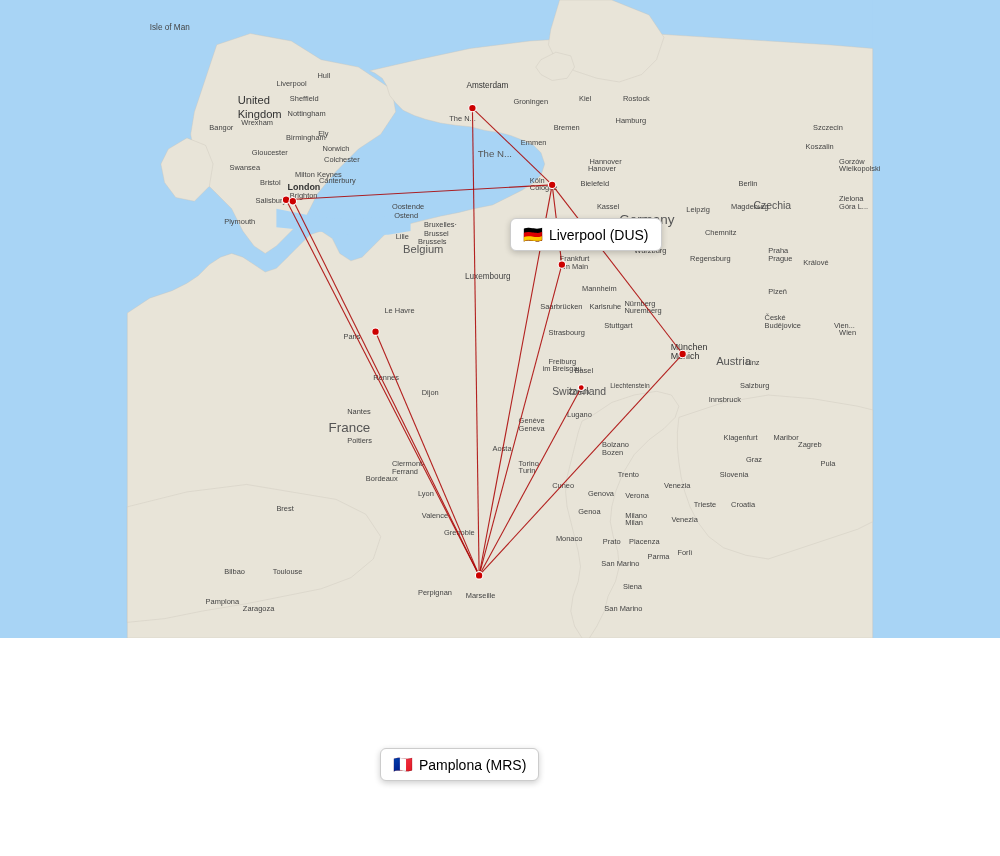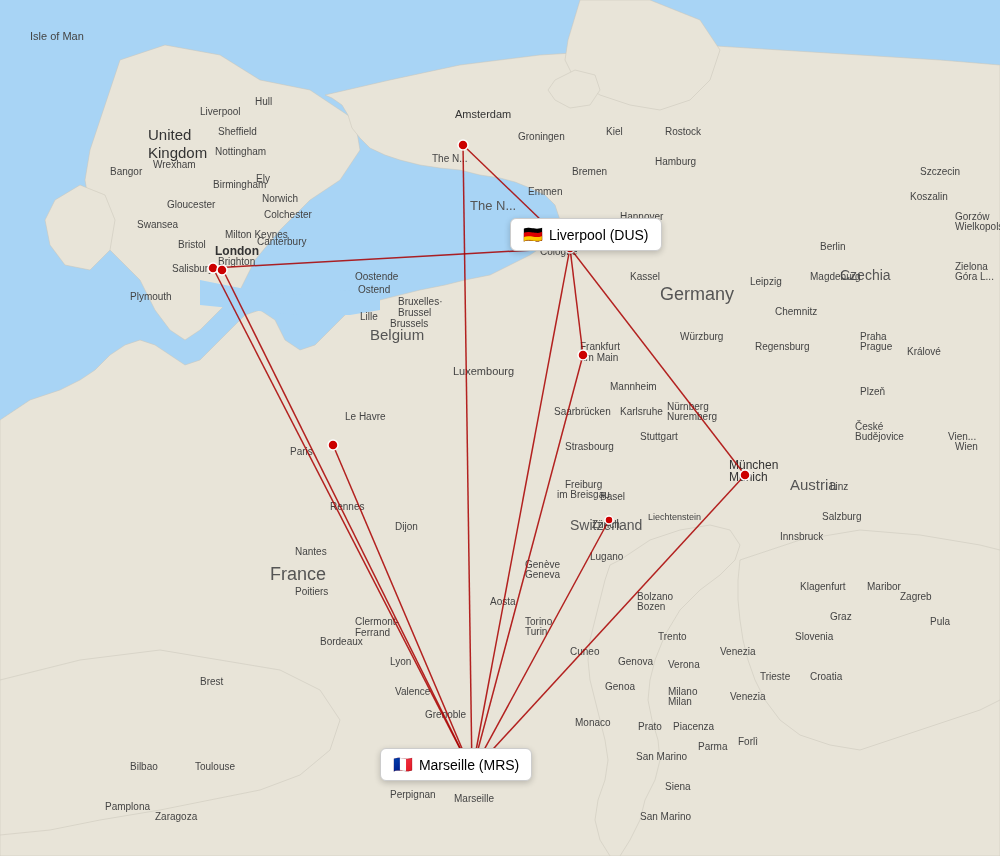--- a/index.html
+++ b/index.html
@@ -1,20 +1,20 @@
 <!DOCTYPE html>
 <html><head>
   <meta charset="utf-8">
   <style>
     * { margin: 0; padding: 0; box-sizing: border-box; }
     body { width: 1000px; height: 856px; overflow: hidden; font-family: Arial, sans-serif; }
     
     #map-container {
       width: 1000px;
-      height: 856px;
+      height: 638px;
       position: relative;
       background-color: #a8d4f5;
     }
 
     #map-svg {
       width: 100%;
       height: 100%;
       position: absolute;
       top: 0; left: 0;
     }
@@ -503,15 +503,15 @@
     <circle cx="609" cy="520" r="4" fill="#cc0000" stroke="white" stroke-width="1.5"></circle>
   </svg>
 
   <div class="tooltip tooltip-dus">
     <span class="flag">🇩🇪</span>
     <span>Liverpool (DUS)</span>
   </div>
 
   <div class="tooltip tooltip-mrs">
     <span class="flag">🇫🇷</span>
-    <span>Marseille (MRS)</span>
+    <span>Pamplona (MRS)</span>
   </div>
 </div>
 
 </body></html>

